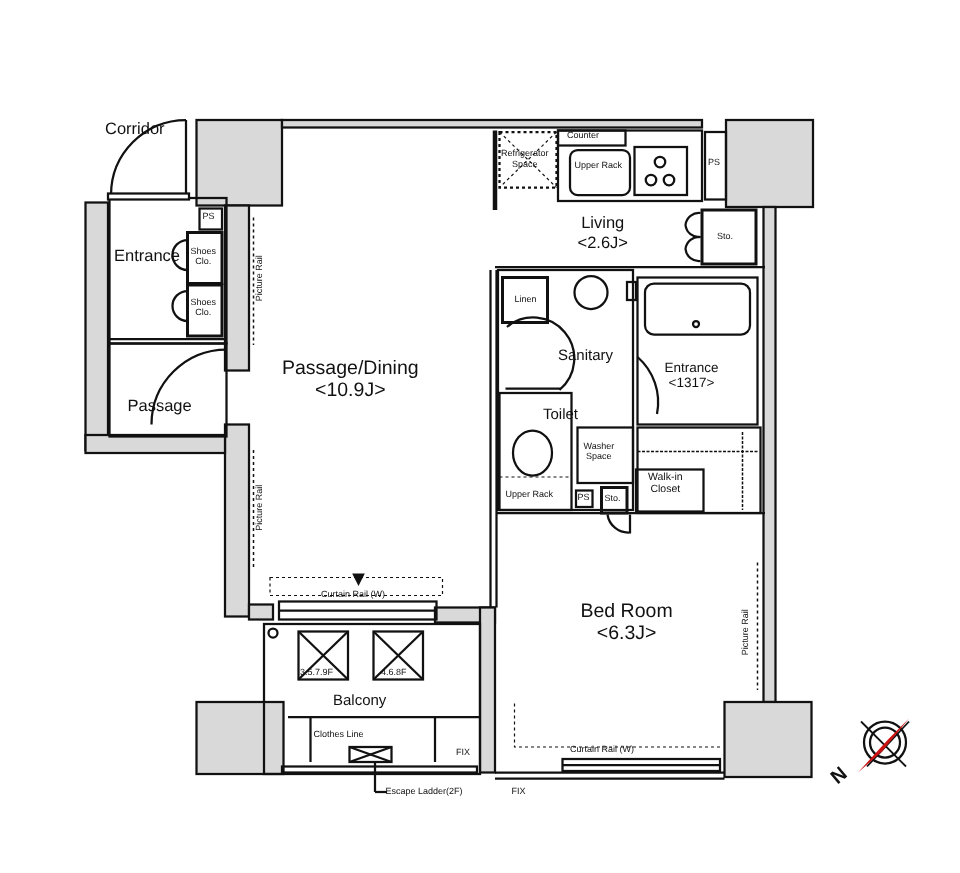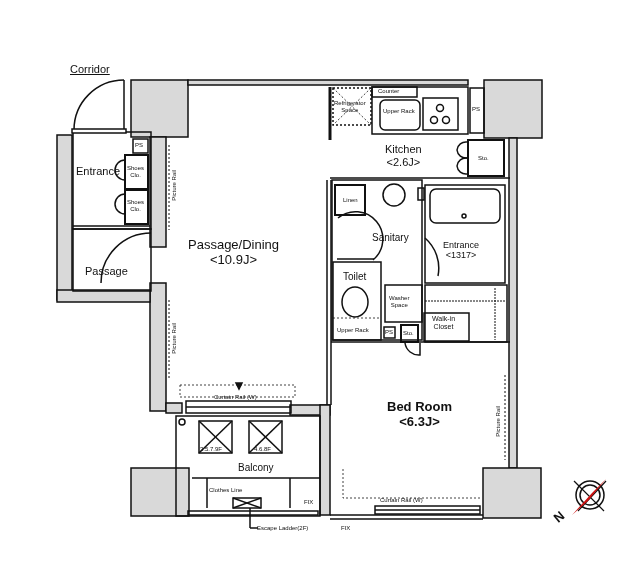--- a/index.html
+++ b/index.html
@@ -139,21 +139,21 @@
 
   <g transform="translate(590,495)">
     <circle r="14" fill="none" stroke="#111" stroke-width="1.5"></circle>
     <circle r="10" fill="none" stroke="#111" stroke-width="1.5"></circle>
     <line x1="-16" y1="-14" x2="14" y2="16" stroke="#111" stroke-width="1.2"></line>
     <line x1="-12" y1="16" x2="16" y2="-14" stroke="#111" stroke-width="1.2"></line>
     <path d="M16 -16 L-2 6 L-18 20 L2 -2 Z" fill="#cc1111"></path>
   </g>
 </svg>
 
-<div class="lbl" style="left:70px;top:63px;font-size:11px;text-decoration:underline;">Corridor</div>
+<div class="lbl" style="left:70px;top:80px;font-size:11px;">Corridor</div>
 
 <div class="lbl room" style="left:76px;top:165px;font-size:11px;">Entrance</div>
 <div class="lbl" style="left:85px;top:250px;font-size:11px;margin-top:15px;">Passage</div>
 
 <div class="lbl xs" style="left:135px;top:142px;">PS</div>
 <div class="lbl xs" style="left:127px;top:165px;">
   <span>Shoes</span><br>
   <span>Clo.</span>
 </div>
 <div class="lbl xs" style="left:127px;top:199px;">
@@ -171,52 +171,52 @@
 
 <div class="lbl xs" style="left:334px;top:100px;">
   <span>Refrigerator</span><br>
   <span>Space</span>
 </div>
 <div class="lbl xs" style="left:378px;top:88px;">Counter</div>
 <div class="lbl xs" style="left:383px;top:108px;">Upper Rack</div>
 <div class="lbl xs" style="left:472px;top:106px;">PS</div>
 <div class="lbl xs" style="left:478px;top:155px;">Sto.</div>
 <div class="lbl" style="left:385px;top:143px;font-size:11px;">
-  <span>Kitchen</span><br>
+  <span>Living</span><br>
   <span>&lt;2.6J&gt;</span>
 </div>
 
 <div class="lbl xs" style="left:343px;top:197px;">Linen</div>
 <div class="lbl" style="left:372px;top:232px;font-size:10px;">Sanitary</div>
 <div class="lbl" style="left:443px;top:240px;font-size:9px;">
   <span>Entrance</span><br>
   <span>&lt;1317&gt;</span>
 </div>
-<div class="lbl" style="left:343px;top:271px;font-size:10px;text-align:right;">Toilet</div>
+<div class="lbl" style="left:362px;top:271px;font-size:10px;text-align:right;">Toilet</div>
 <div class="lbl xs" style="left:389px;top:295px;">
   <span>Washer</span><br>
   <span>Space</span>
 </div>
 <div class="lbl xs" style="left:337px;top:327px;">Upper Rack</div>
 <div class="lbl xs" style="left:385px;top:329px;">PS</div>
 <div class="lbl xs" style="left:403px;top:330px;">Sto.</div>
 <div class="lbl xs" style="left:432px;top:315px;font-size:7px;">
   <span>Walk-in</span><br>
   <span>Closet</span>
 </div>
 
-<div class="lbl room" style="left:387px;top:400px;font-weight:bold;">
+<div class="lbl room" style="left:387px;top:400px;">
   <span>Bed Room</span><br>
   <span>&lt;6.3J&gt;</span>
 </div>
 
 <div class="lbl xs" style="left:214px;top:394px;">Curtain Rail (W)</div>
 <div class="lbl xs" style="left:380px;top:497px;">Curtain Rail (W)</div>
 
 <div class="lbl xs" style="left:200px;top:446px;">3.5.7.9F</div>
 <div class="lbl xs" style="left:254px;top:446px;">4.6.8F</div>
-<div class="lbl" style="left:238px;top:462px;font-size:10px;">Balcony</div>
+<div class="lbl" style="left:222px;top:462px;font-size:10px;">Balcony</div>
 <div class="lbl xs" style="left:209px;top:487px;">Clothes Line</div>
 <div class="lbl xs" style="left:304px;top:499px;">FIX</div>
 <div class="lbl xs" style="left:341px;top:525px;">FIX</div>
 <div class="lbl xs" style="left:257px;top:525px;">Escape Ladder(2F)</div>
 
 <div class="lbl" style="left:555px;top:510px;font-size:13px;font-weight:bold;transform:rotate(-40deg);">N</div>
 
 </body></html>

